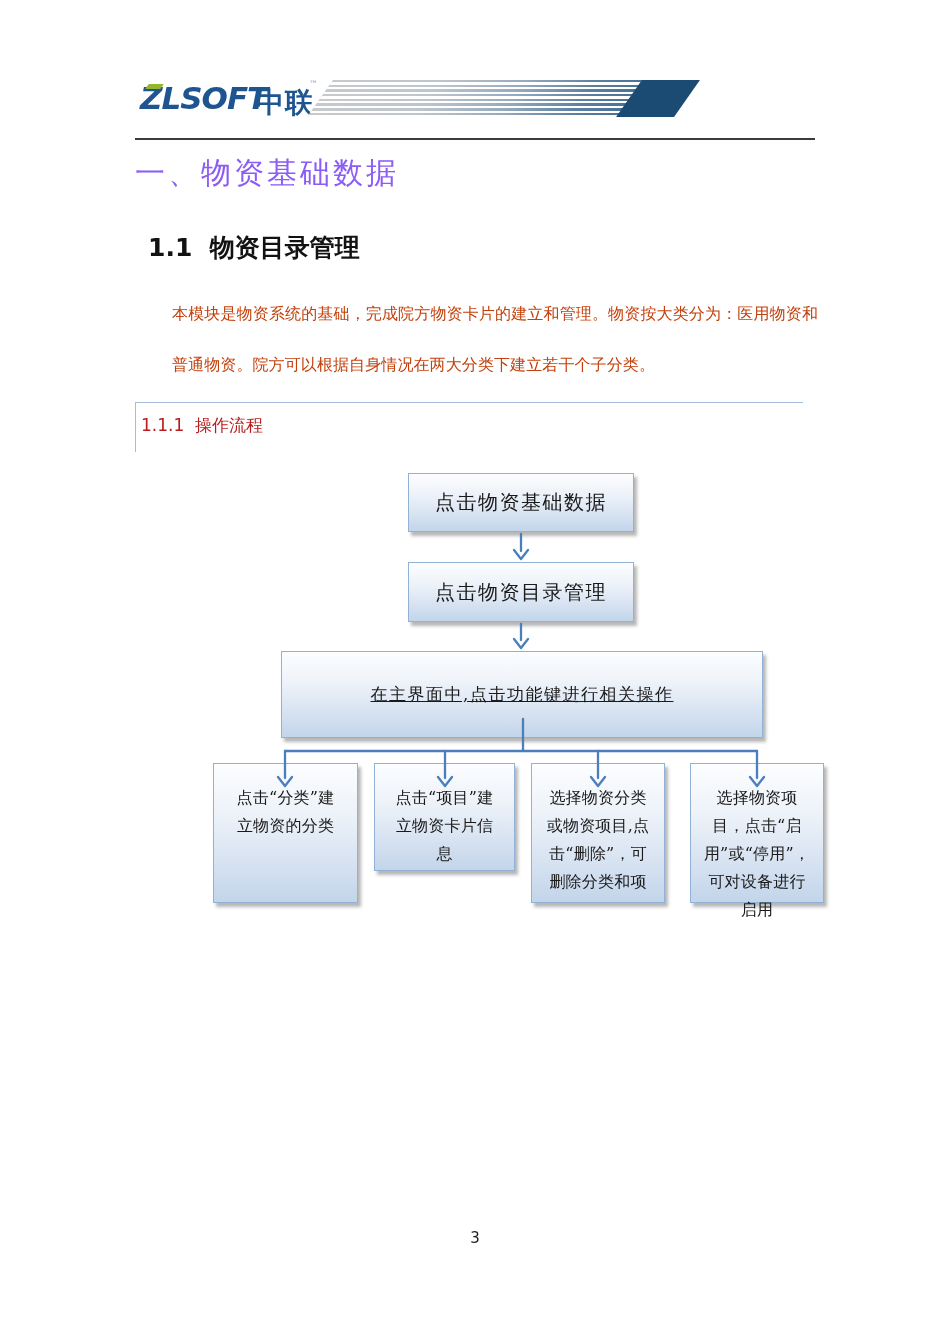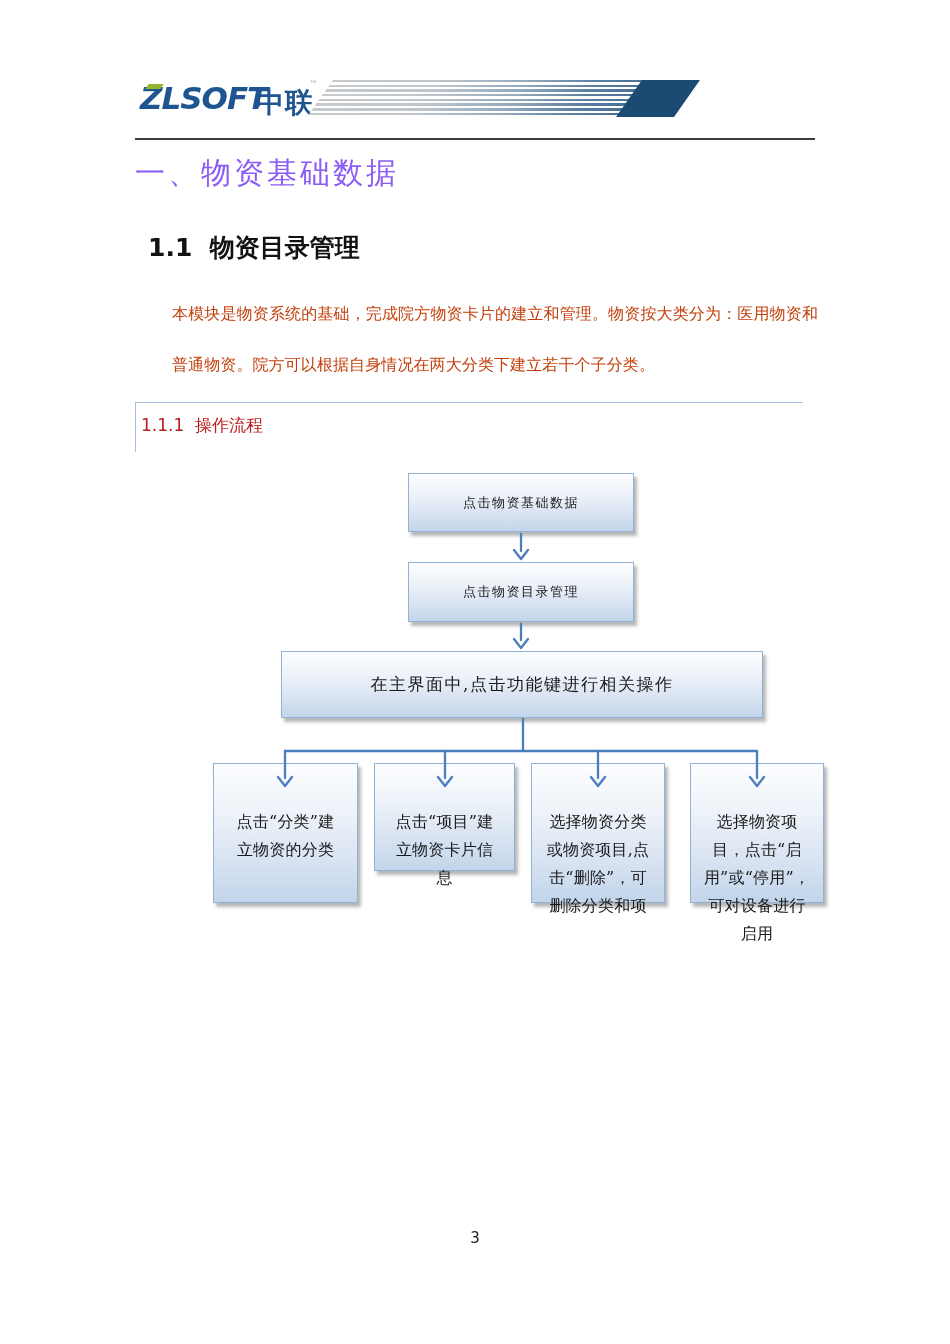--- a/index.html
+++ b/index.html
@@ -76,30 +76,30 @@
   
   .fbox{
     position:absolute;box-sizing:border-box;
     background:linear-gradient(180deg,#fcfdff 0%,#eef3f9 35%,#d8e3f2 70%,#c2d5ea 100%);
     border:1.5px solid #92b1d6;
     box-shadow:3px 4px 3px rgba(125,125,125,0.55);
     font-family:"DejaVu Serif", serif;color:#1a1a1a;
     display:flex;align-items:center;justify-content:center;
     text-align:center;
   }
-  .fbox.step{font-size:13px;letter-spacing:1.5px;}
+  .fbox.step{font-size:20px;letter-spacing:1.5px;}
   .fbox.branch{
     align-items:flex-start;
     font-size:16px;line-height:28px;letter-spacing:0.2px;
-    padding-top:44px;
+    padding-top:20px;
   }
   .fbox.branch .btext{display:block;width:100%;}
   #box-s1{left:408px;top:473px;width:226px;height:59px;}
   #box-s2{left:408px;top:562px;width:226px;height:60px;font-family:Liberation Serif, serif;}
-  #box-s3{left:281px;top:651px;width:482px;height:67px;font-size:17px;}
+  #box-s3{left:281px;top:651px;width:482px;height:87px;font-size:17px;text-decoration:underline;}
   #box-b1{left:213px;top:763px;width:145px;height:140px;padding-left:15px;padding-right:15px;}
   #box-b2{left:374px;top:763px;width:141px;height:108px;padding-left:13px;padding-right:13px;}
   #box-b3{left:531px;top:763px;width:134px;height:140px;padding-left:11px;padding-right:11px;}
   #box-b4{left:690px;top:763px;width:134px;height:140px;padding-left:11px;padding-right:11px;}
   .connectors{
     position:absolute;left:0;top:0;width:950px;height:1344px;
     pointer-events:none;
   }
   
   .page-num{

